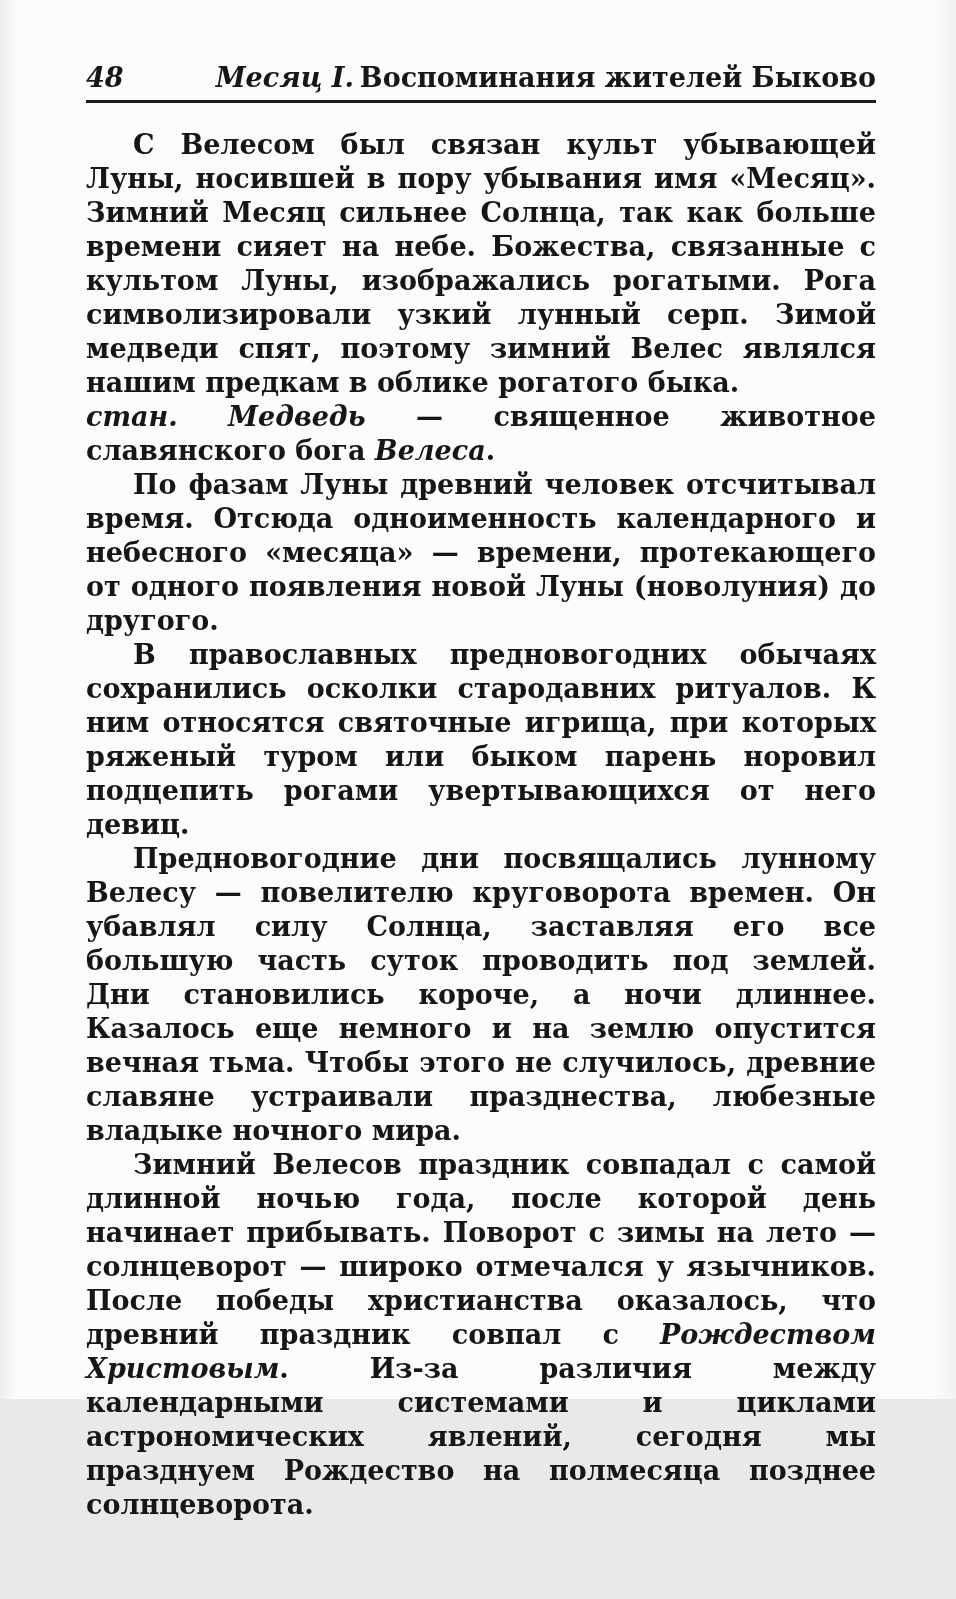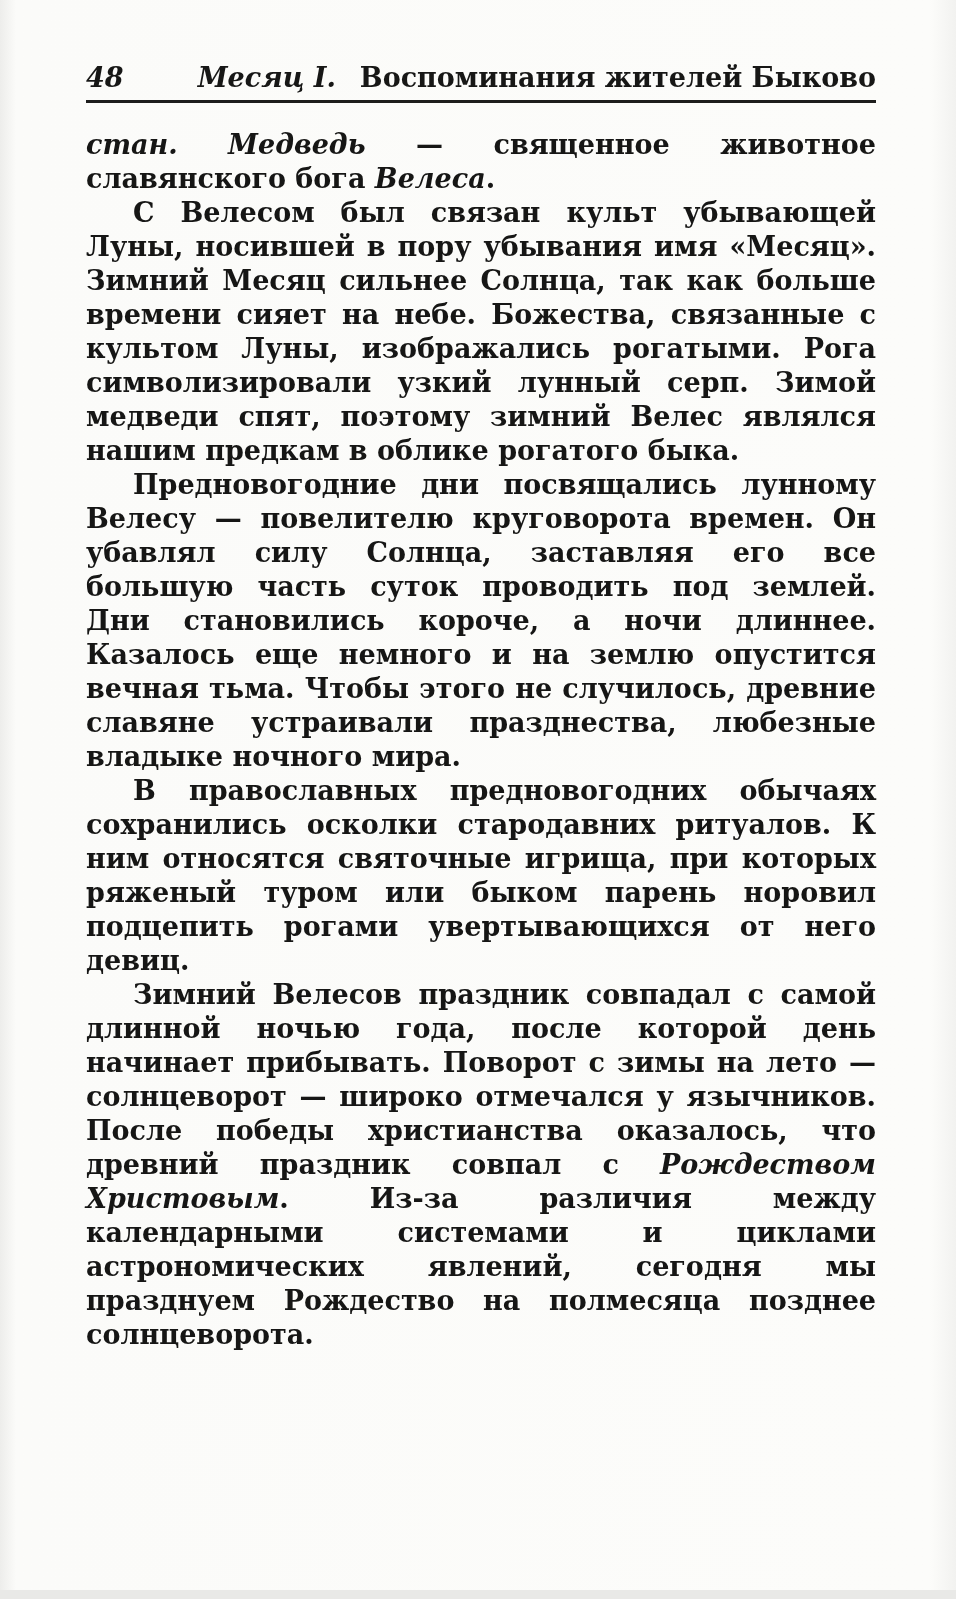--- a/index.html
+++ b/index.html
@@ -8,21 +8,21 @@
     background: #e9e9e7;
   }
   body {
     width: 956px;
     height: 1599px;
     overflow: hidden;
   }
   .page {
     box-sizing: border-box;
     width: 956px;
-    height: 1590px;
+    height: 1399px;
     background: linear-gradient(90deg, #ededeb 0px, #fbfbf9 16px, #fcfcfa 930px, #f2f2f0 956px);
     padding: 62px 80px 0 86px;
   }
   .running-header {
     display: flex;
     justify-content: space-between;
     align-items: baseline;
     font-family: "DejaVu Serif", serif;
     font-size: 27px;
     font-weight: 600;
@@ -30,21 +30,21 @@
     border-bottom: 3px solid #1d1d1c;
     padding-bottom: 7px;
   }
   .pagenum {
     font-style: italic;
   }
   .section-heading .label {
     font-style: italic;
   }
   .section-heading .title {
-    margin-left: 24px;
+    margin-left: 6px;
   }
   .body-text {
     margin-top: 25px;
     font-family: "DejaVu Serif", serif;
     font-size: 27px;
     line-height: 34px;
     font-weight: 600;
     color: #161615;
     text-align: justify;
   }
@@ -64,19 +64,20 @@
 
 <div class="page">
   <header class="running-header">
     <span class="pagenum">48</span>
     <span class="section-heading">
       <em class="label">Месяц I.</em><span class="title">Воспоминания жителей Быково</span>
     </span>
   </header>
 
   <main class="body-text" id="body-text">
+      <p class="para indent"><span>С Велесом был связан культ убывающей Луны, носившей в пору убывания имя «Месяц». Зимний Месяц сильнее Солнца, так как больше времени сияет на небе. Божества, связанные с культом Луны, изображались рогатыми. Рога символизировали узкий лунный серп. Зимой медведи спят, поэтому зимний Велес являлся нашим предкам в облике рогатого быка.</span></p>
       <p class="para"><em>стан. Медведь</em><span> — священное животное славянского бога </span><em>Велеса</em><span>.</span></p>
-      <p class="para indent"><span>С Велесом был связан культ убывающей Луны, носившей в пору убывания имя «Месяц». Зимний Месяц сильнее Солнца, так как больше времени сияет на небе. Божества, связанные с культом Луны, изображались рогатыми. Рога символизировали узкий лунный серп. Зимой медведи спят, поэтому зимний Велес являлся нашим предкам в облике рогатого быка.</span></p>
+      <p class="para indent"><span>По фазам Луны древний человек отсчитывал время. Отсюда одноименность календарного и небесного «месяца» — времени, протекающего от одного появления новой Луны (новолуния) до другого.</span></p>
+      <p class="para indent"><span>В православных предновогодних обычаях сохранились осколки стародавних ритуалов. К ним относятся святочные игрища, при которых ряженый туром или быком парень норовил подцепить рогами увертывающихся от него девиц.</span></p>
       <p class="para indent"><span>Предновогодние дни посвящались лунному Велесу — повелителю круговорота времен. Он убавлял силу Солнца, заставляя его все большую часть суток проводить под землей. Дни становились короче, а ночи длиннее. Казалось еще немного и на землю опустится вечная тьма. Чтобы этого не случилось, древние славяне устраивали празднества, любезные владыке ночного мира.</span></p>
-      <p class="para indent"><span>В православных предновогодних обычаях сохранились осколки стародавних ритуалов. К ним относятся святочные игрища, при которых ряженый туром или быком парень норовил подцепить рогами увертывающихся от него девиц.</span></p>
       <p class="para indent"><span>Зимний Велесов праздник совпадал с самой длинной ночью года, после которой день начинает прибывать. Поворот с зимы на лето — солнцеворот — широко отмечался у язычников. После победы христианства оказалось, что древний праздник совпал с </span><em>Рождеством Христовым</em><span>. Из-за различия между календарными системами и циклами астрономических явлений, сегодня мы празднуем Рождество на полмесяца позднее солнцеворота.</span></p>
     </main>
 </div>
 
 </body></html>

